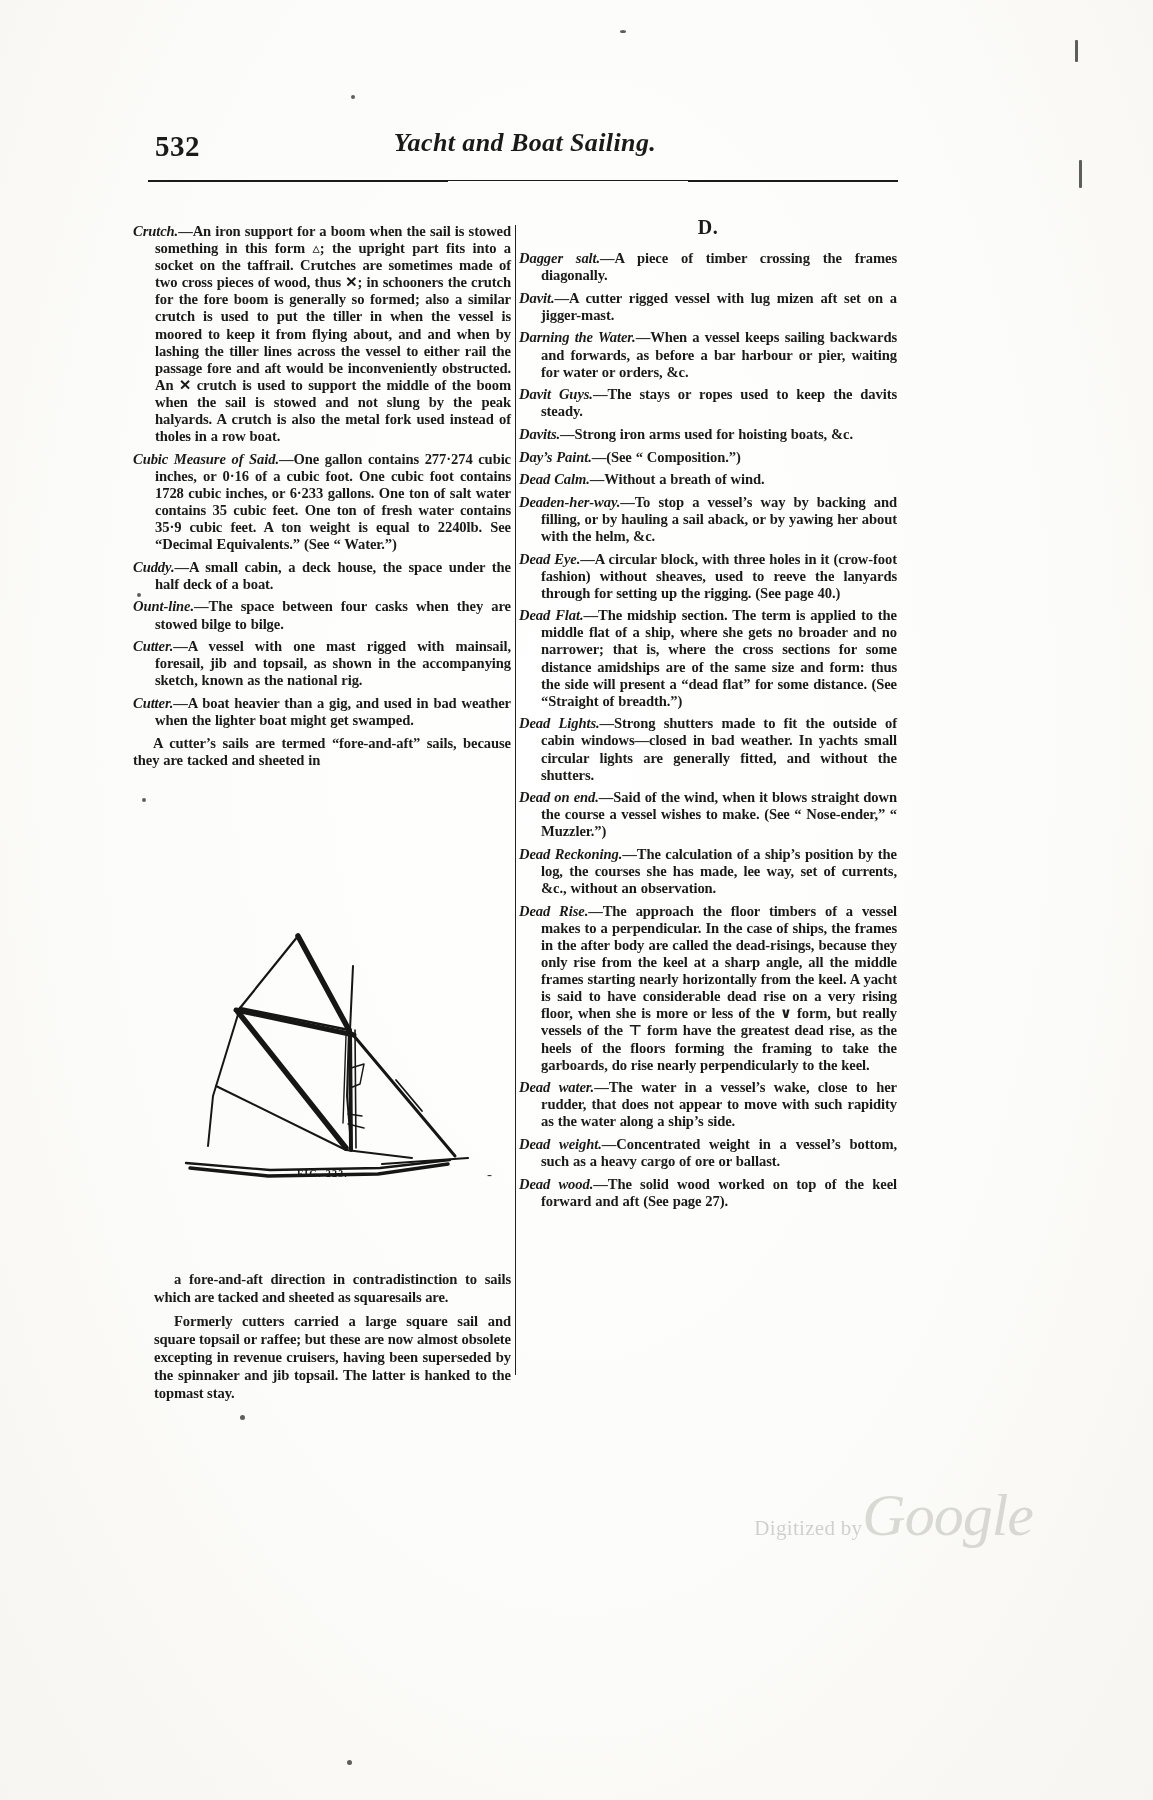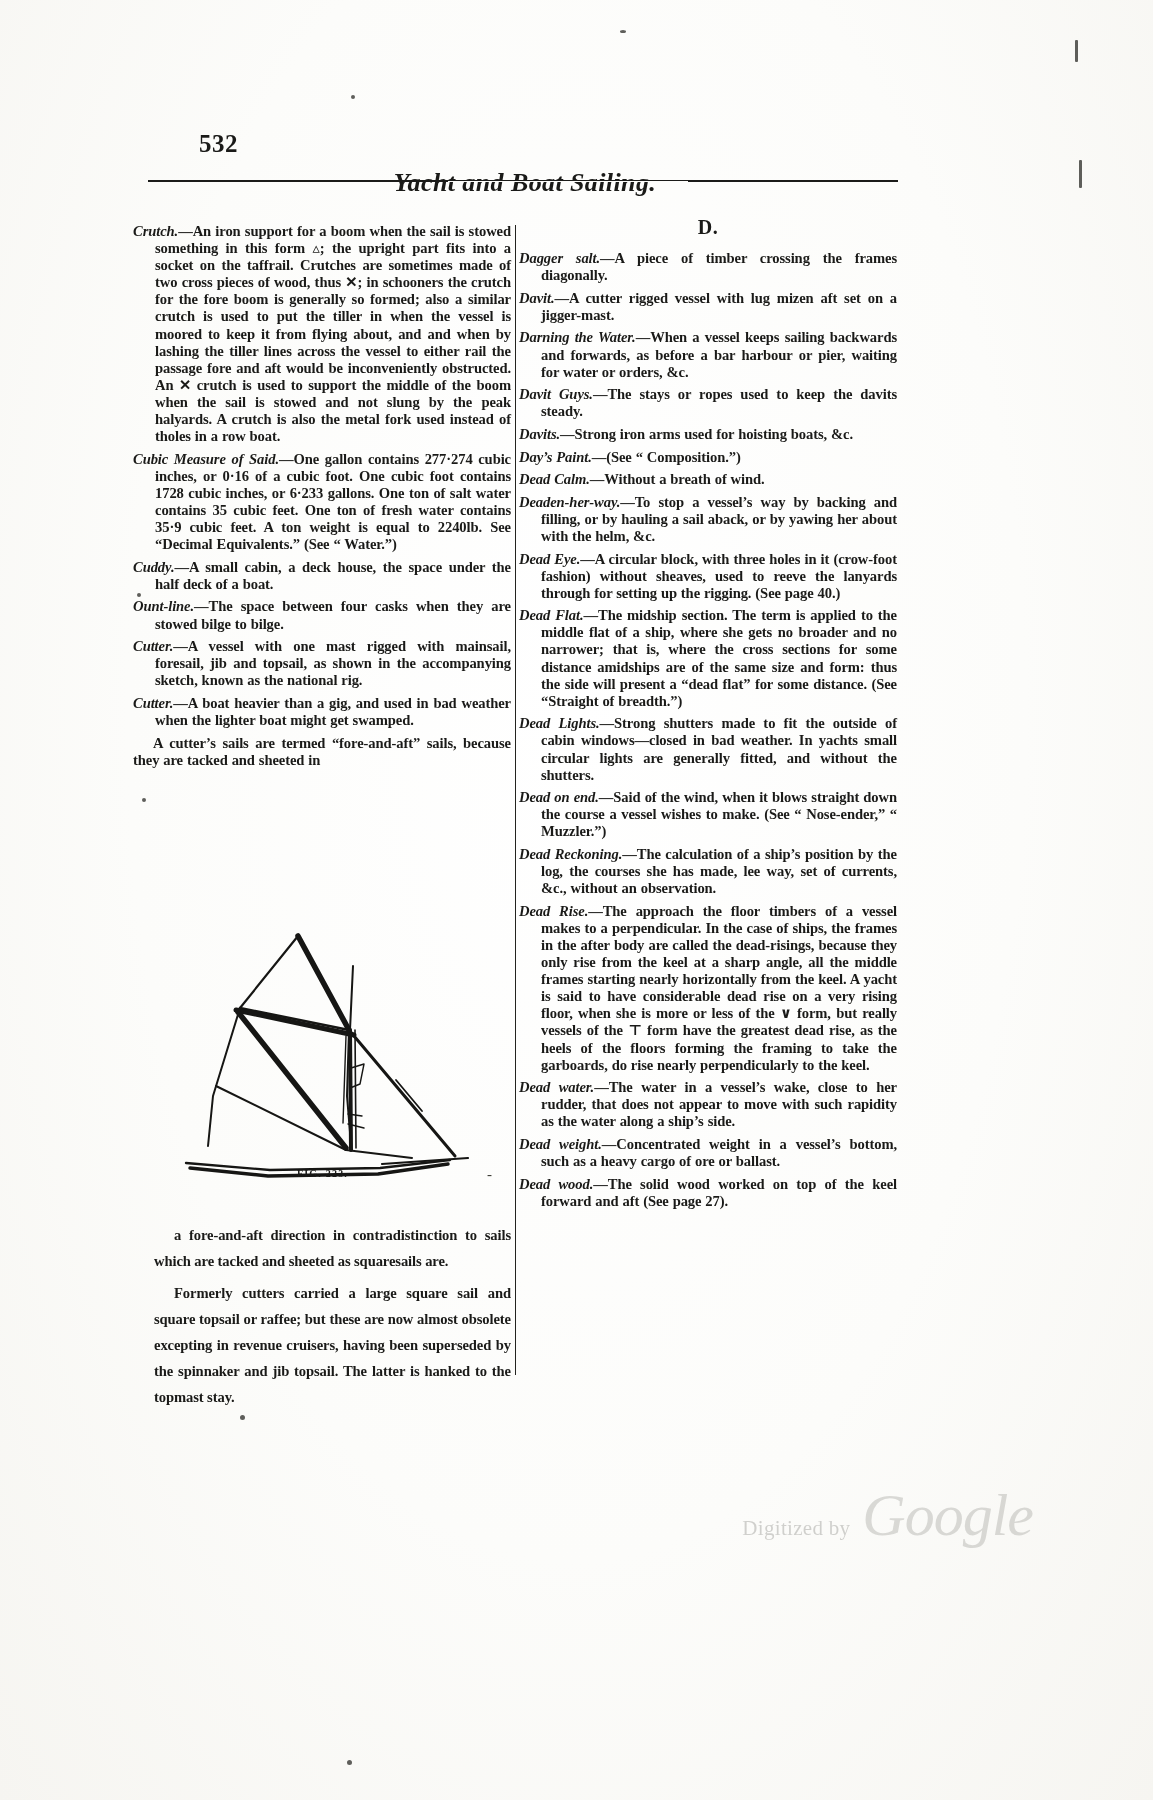--- a/index.html
+++ b/index.html
@@ -13,27 +13,26 @@
     background:
       radial-gradient(ellipse at 50% 40%, #ffffff 0%, #fcfcfa 55%, #f6f5f1 100%);
   }
   
   .speck{position:absolute;background:#2a2a26;border-radius:50%;opacity:.75;}
 
   
   .header{position:absolute;left:155px;top:128px;width:740px;height:52px;}
   .folio{
     position:absolute;left:0;top:2px;
-    font-weight:bold;font-size:25px;letter-spacing:.5px;
+    font-weight:bold;font-size:29px;letter-spacing:.5px;
     font-family:"Liberation Serif",serif;
-    margin-left:44px;
   }
   .runhead{
     position:absolute;left:0;right:0;top:0;text-align:center;
-    font-style:italic;font-weight:bold;font-size:26px;letter-spacing:.4px;margin-top:40px;
+    font-style:italic;font-weight:bold;font-size:26px;letter-spacing:.4px;
   }
   .rule{
     position:absolute;left:148px;top:180px;width:750px;height:0;
     border-top:2.2px solid #1b1b19;
   }
   .rule:after{
     content:"";position:absolute;left:300px;top:-1px;width:240px;height:1px;
     background:#fdfdfb;
   }
 
@@ -76,29 +75,29 @@
     position:absolute;left:150px;top:1168px;width:345px;
     text-align:center;font-size:10px;font-weight:bold;
     letter-spacing:1.2px;
   }
   .fig-dash{
     position:absolute;left:487px;top:1166px;font-size:15px;color:#3a3a34;
   }
 
   
   .lower-left{
-    position:absolute;left:154px;top:1222px;width:357px;
-    font-size:14.6px;line-height:26px;text-align:justify;font-weight:bold;
+    position:absolute;left:154px;top:1270px;width:357px;
+    font-size:14.6px;line-height:18px;text-align:justify;font-weight:bold;
     letter-spacing:-0.1px;
   }
 
   
   .watermark{
     position:absolute;right:120px;bottom:250px;
-    display:flex;align-items:baseline;gap:12px;
+    display:flex;align-items:baseline;
     opacity:.30;
   }
   .wm-by{font-size:21px;color:#6d6d68;letter-spacing:.3px;}
   .wm-goog{
     font-size:60px;color:#8c8c86;letter-spacing:-1px;
     font-family:"Liberation Serif",serif;
     font-style:italic;
   }
 </style>
 </head>

